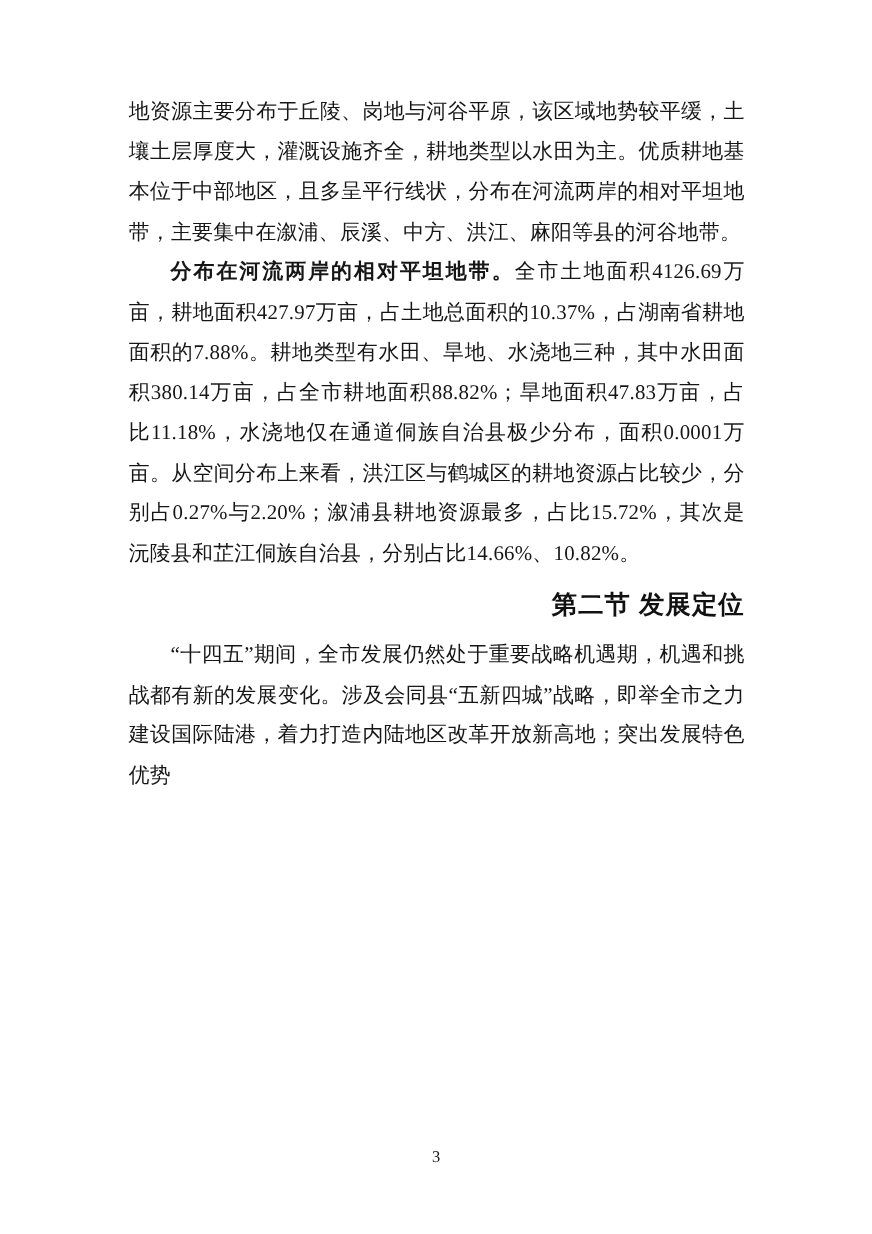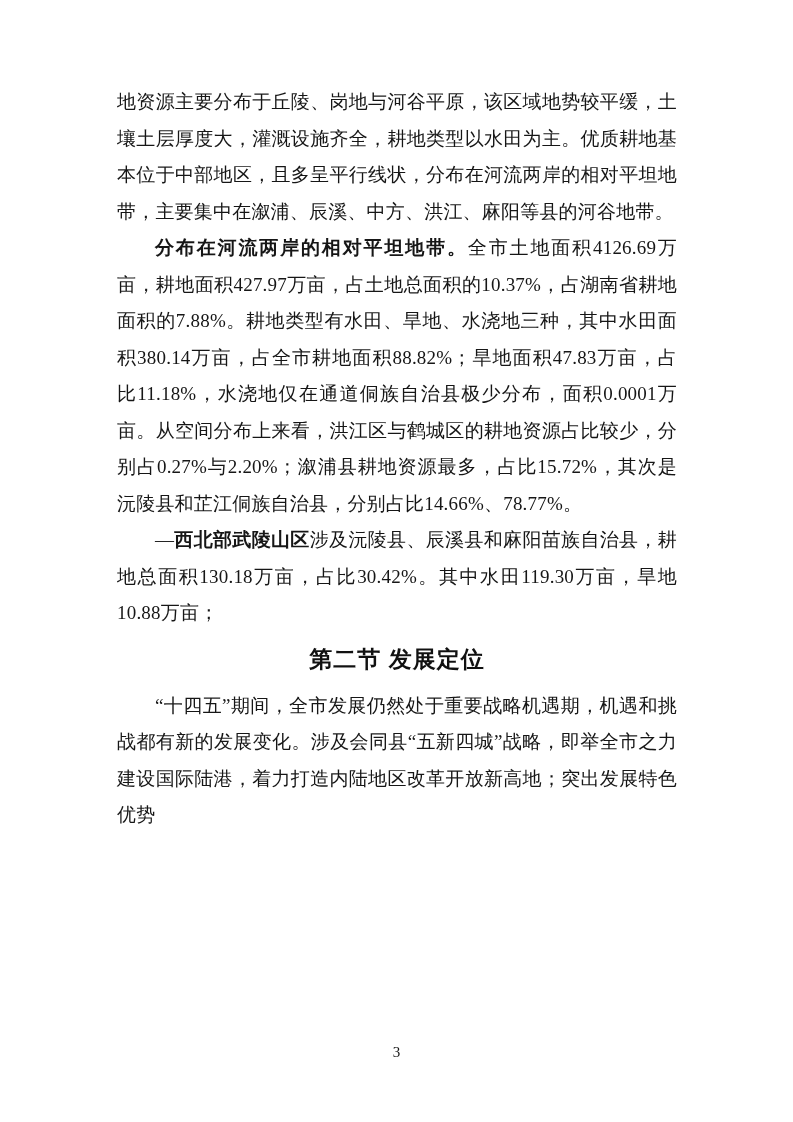--- a/index.html
+++ b/index.html
@@ -35,21 +35,21 @@
   }
   .content b {
     font-weight: bold;
   }
   .section-heading {
     margin: 9px 0 11px 0;
     font-family: "Liberation Sans", "DejaVu Sans", sans-serif;
     font-weight: bold;
     font-size: 23px;
     line-height: 36px;
-    text-align: center;
+    text-align: right;
     letter-spacing: 1px;
     color: #111111;
   }
   .page-number {
     position: absolute;
     left: 0;
     top: 1044px;
     width: 793px;
     text-align: center;
     font-family: "Liberation Serif", "DejaVu Serif", serif;
@@ -58,23 +58,22 @@
   }
 </style>
 </head>
 <body>
 
 <div class="page">
   <div class="content">
 
     <p>地资源主要分布于丘陵、岗地与河谷平原，该区域地势较平缓，土壤土层厚度大，灌溉设施齐全，耕地类型以水田为主。优质耕地基本位于中部地区，且多呈平行线状，分布在河流两岸的相对平坦地带，主要集中在溆浦、辰溪、中方、洪江、麻阳等县的河谷地带。</p>
 
-    <p class="indent"><b>分布在河流两岸的相对平坦地带。</b><span>全市土地面积4126.69万亩，耕地面积427.97万亩，占土地总面积的10.37%，占湖南省耕地面积的7.88%。耕地类型有水田、旱地、水浇地三种，其中水田面积380.14万亩，占全市耕地面积88.82%；旱地面积47.83万亩，占比11.18%，水浇地仅在通道侗族自治县极少分布，面积0.0001万亩。从空间分布上来看，洪江区与鹤城区的耕地资源占比较少，分别占0.27%与2.20%；溆浦县耕地资源最多，占比15.72%，其次是沅陵县和芷江侗族自治县，分别占比14.66%、78.77%。</span></p>
+    <p class="indent"><b>分布在河流两岸的相对平坦地带。</b><span>全市土地面积4126.69万亩，耕地面积427.97万亩，占土地总面积的10.37%，占湖南省耕地面积的7.88%。耕地类型有水田、旱地、水浇地三种，其中水田面积380.14万亩，占全市耕地面积88.82%；旱地面积47.83万亩，占比11.18%，水浇地仅在通道侗族自治县极少分布，面积0.0001万亩。从空间分布上来看，洪江区与鹤城区的耕地资源占比较少，分别占0.27%与2.20%；溆浦县耕地资源最多，占比15.72%，其次是沅陵县和芷江侗族自治县，分别占比14.66%、10.82%。</span></p>
 
-    <p class="indent"><span>—</span><b>西北部武陵山区</b><span>涉及沅陵县、辰溪县和麻阳苗族自治县，耕地总面积130.18万亩，占比30.42%。其中水田119.30万亩，旱地10.88万亩；</span></p>
 
 
 
     <h2 class="section-heading">第二节 发展定位</h2>
 
     <p class="indent">“十四五”期间，全市发展仍然处于重要战略机遇期，机遇和挑战都有新的发展变化。涉及会同县“五新四城”战略，即举全市之力建设国际陆港，着力打造内陆地区改革开放新高地；突出发展特色优势</p>
 
   </div>
 
   <div class="page-number">3</div>

